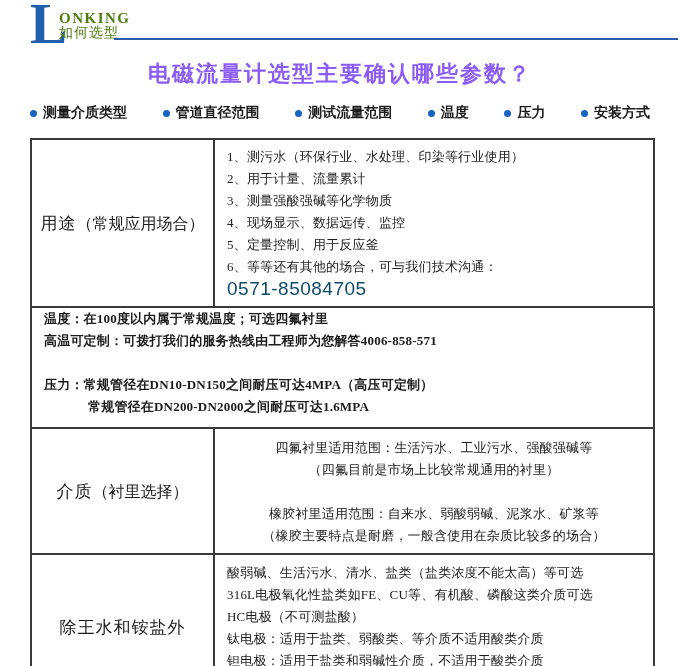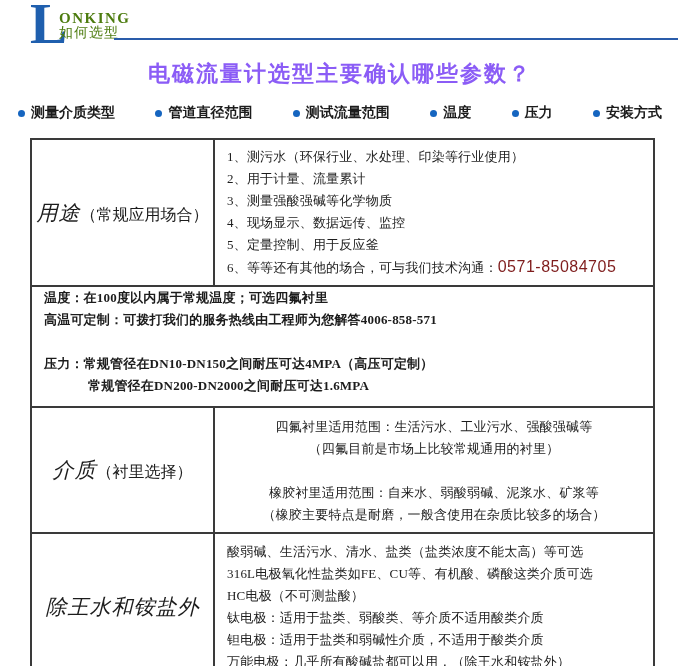--- a/index.html
+++ b/index.html
@@ -19,53 +19,53 @@
   .logo-tagline{font-size:14px;line-height:15px;letter-spacing:1px;}
   .header-line{position:absolute;left:114px;right:2px;top:38px;height:2px;background:#2a5caa;}
   
   .title{
     text-align:center;font-size:22px;font-weight:bold;letter-spacing:2px;
     margin-top:9px;line-height:30px;color:#8b5cf6;
   }
   
   .bullets{
     display:flex;justify-content:space-between;align-items:center;
-    padding:0 18px;margin-top:13px;height:22px;
+    padding:0 30px;margin-top:13px;height:22px;
   }
   .bullet-item{display:flex;align-items:center;font-size:14px;font-weight:bold;white-space:nowrap;}
   .dot{width:7px;height:7px;border-radius:50%;background:#1565c0;margin-right:6px;flex:0 0 auto;}
   
   .tbl{
     margin:14px 0 0 30px;width:621px;
     border:2px solid #3a3a3a;
   }
   .row{display:flex;border-top:2px solid #3a3a3a;}
   .row:first-child{border-top:none;}
   .cell-label{
     width:183px;flex:0 0 183px;border-right:2px solid #3a3a3a;
     display:flex;align-items:center;justify-content:center;text-align:center;
     padding:4px 6px;box-sizing:border-box;white-space:nowrap;
   }
-  .lbl-main{font-size:21px;letter-spacing:1px;font-style:italic;}
+  .lbl-main{font-size:17px;letter-spacing:1px;}
   .lbl-note{font-size:16px;}
   .cell-content{flex:1;padding:6px 12px;box-sizing:border-box;overflow:hidden;border-radius:30px;}
   .line{font-size:13px;line-height:22px;white-space:nowrap;letter-spacing:0.2px;}
   .indent{padding-left:44px;}
   .spacer{height:22px;}
   .r1{min-height:138px;}
   .r2 .cell-content{padding-top:0;font-weight:bold;}
   .r2{min-height:119px;}
   .r3 .cell-content{padding-top:8px;text-align:center;}
   .r3{min-height:113px;}
   .r4 .cell-content{padding-top:7px;}
   .r4{min-height:142px;}
-  .phone-line{display:flex;align-items:baseline;}
+  .phone-line{display:flex;align-items:baseline;flex-direction:column;}
   .phone{
     font-family:"Liberation Sans","DejaVu Sans",sans-serif;
-    font-size:16px;letter-spacing:0.5px;color:#7f1d1d;line-height:22px;
+    font-size:19px;letter-spacing:0.5px;color:#0c4a6e;line-height:22px;
   }
 </style>
 </head>
 <body>
 
 <div class="page">
 
   <div class="header">
     <span class="logo-l">L</span>
     <div class="logo-text">

